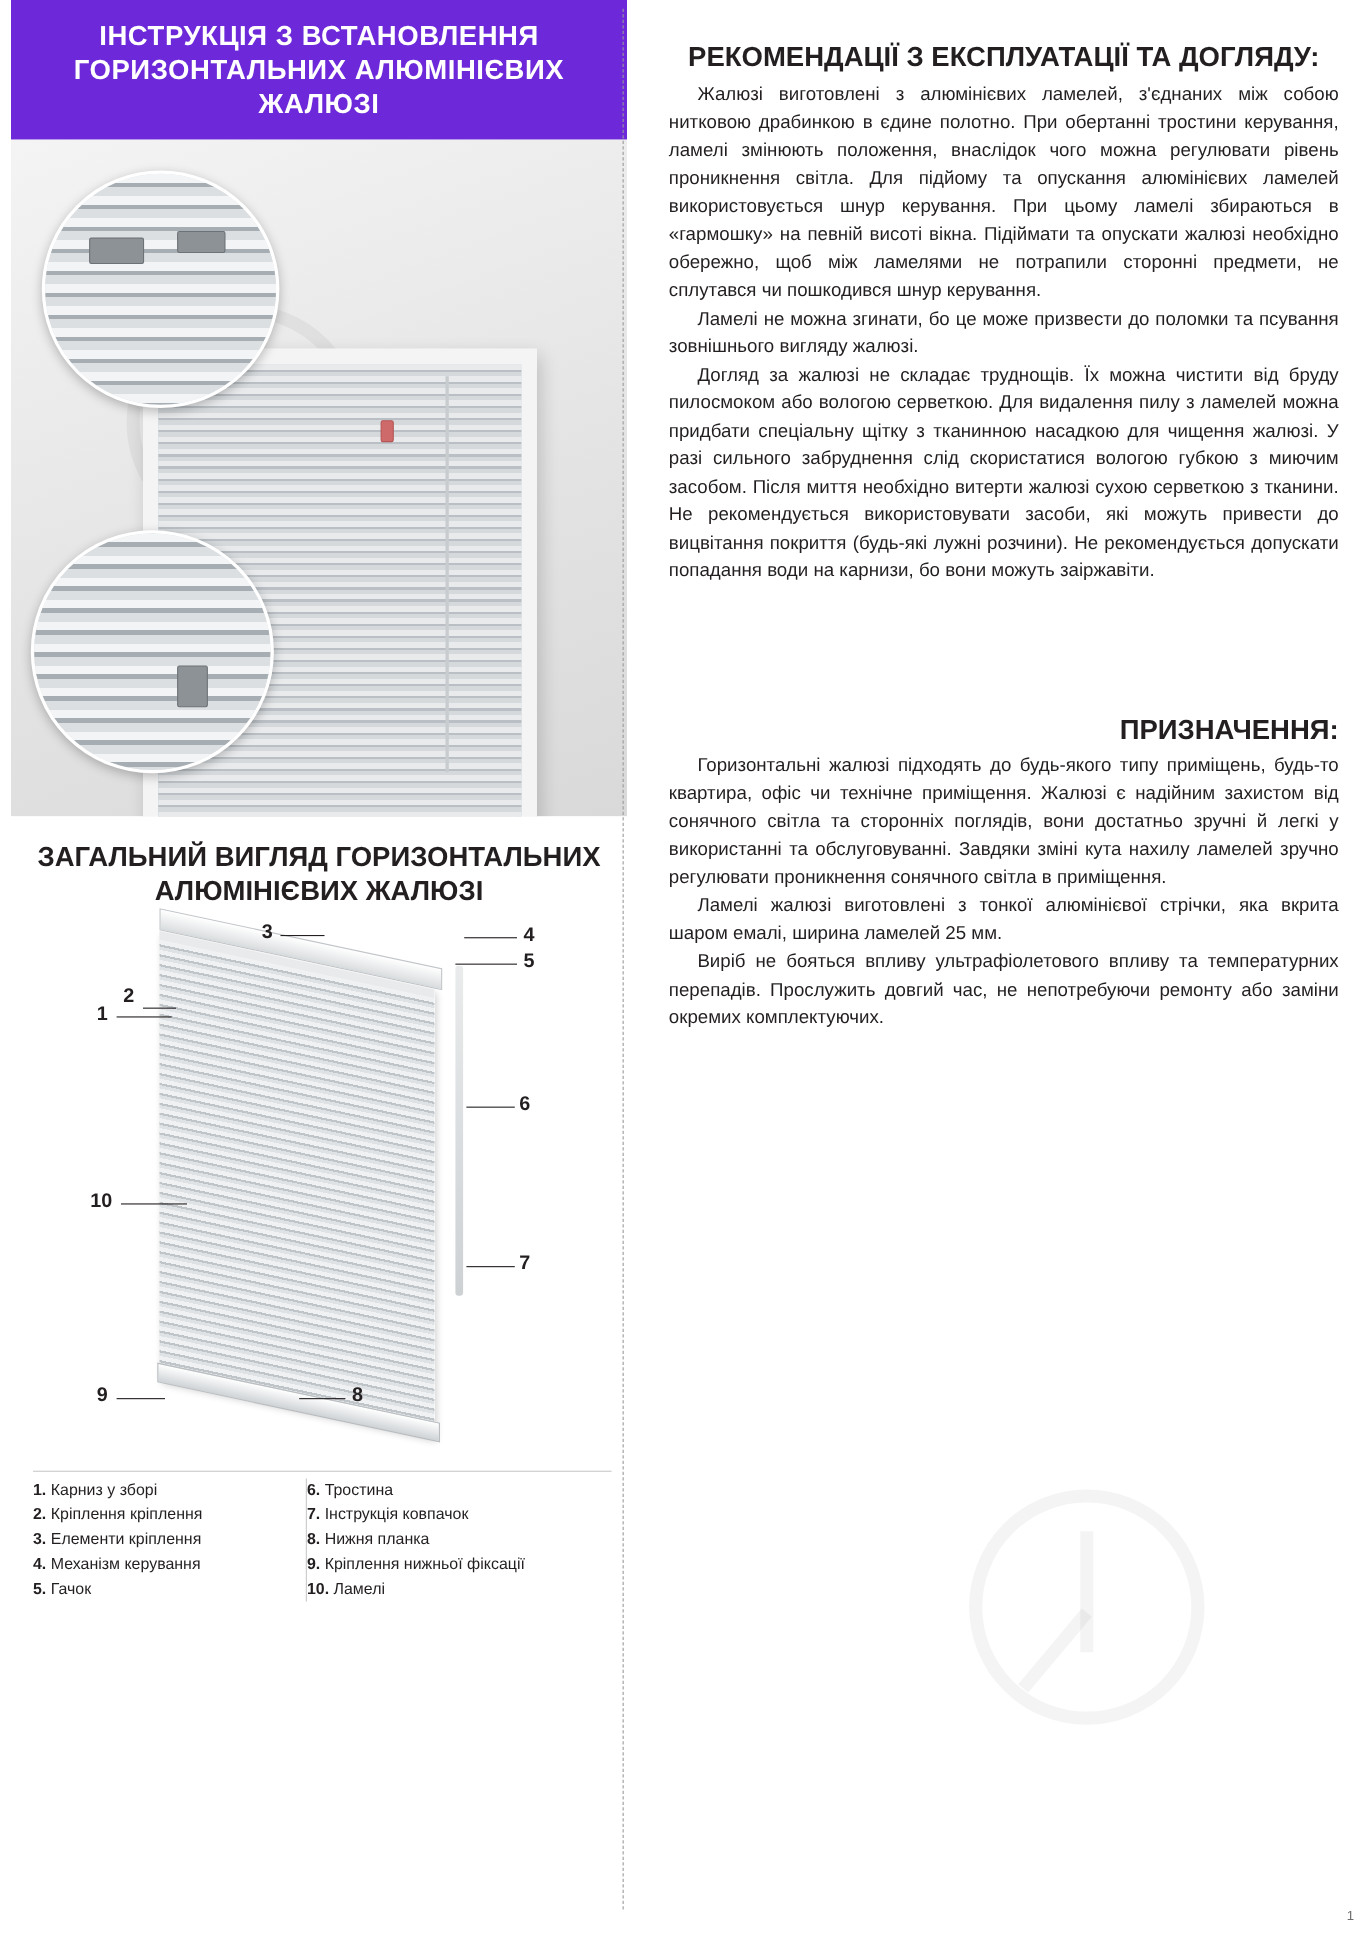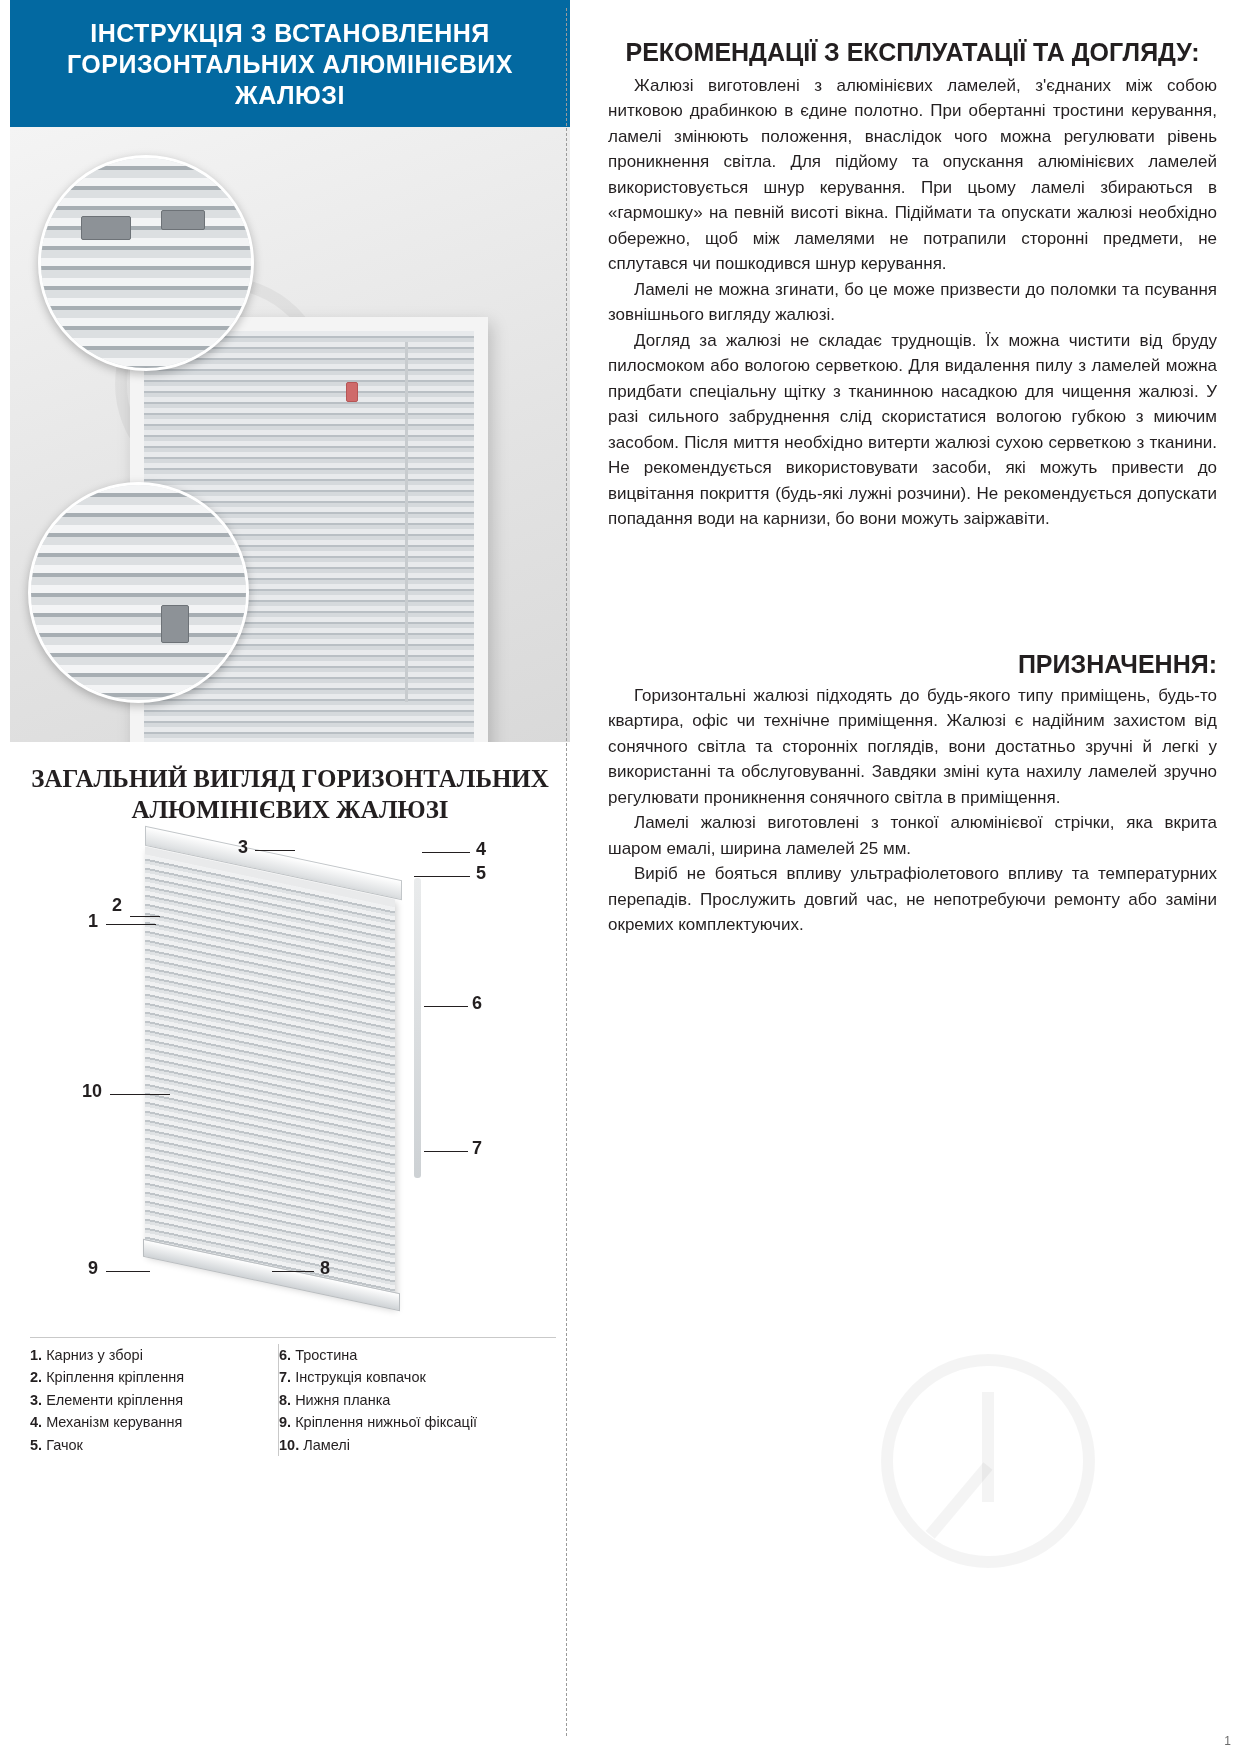--- a/index.html
+++ b/index.html
@@ -34,21 +34,21 @@
   }
   .divider {
     position: absolute;
     left: 566px;
     top: 8px;
     bottom: 22px;
     border-left: 1px dashed #9a9a9a;
   }
   
   .grey-header {
-    background: #0369a1;
+    background: #6d28d9;
     color: #ffffff;
     text-align: center;
     padding: 18px 16px 16px 16px;
     font-weight: bold;
     font-size: 25px;
     line-height: 1.24;
     letter-spacing: 0.5px;
     text-transform: uppercase;
   }
   
@@ -122,21 +122,20 @@
   }
   
   .gv-title {
     text-align: center;
     font-weight: bold;
     font-size: 25px;
     line-height: 1.22;
     text-transform: uppercase;
     padding: 22px 20px 0 20px;
     color: #231f20;
-    font-family: Liberation Serif, serif;
   }
   .gv-sub {
     text-align: center;
     font-weight: bold;
     font-size: 15.5px;
     line-height: 1.25;
     text-transform: uppercase;
     padding: 8px 26px 0 26px;
     color: #231f20;
   }

